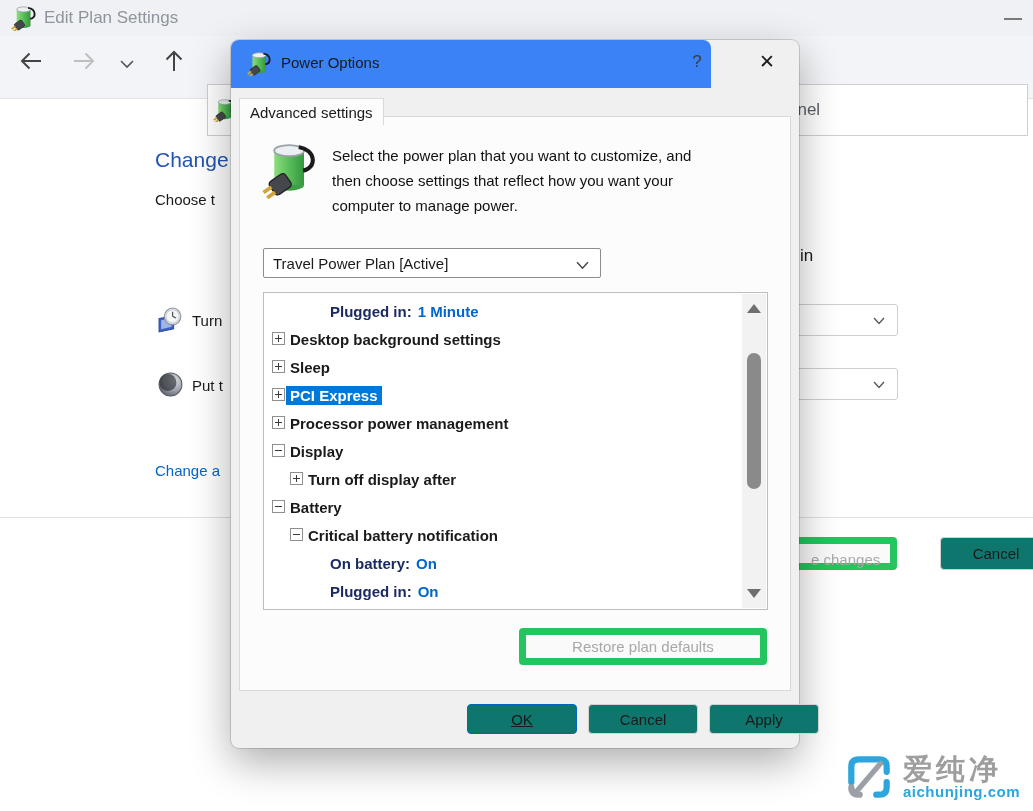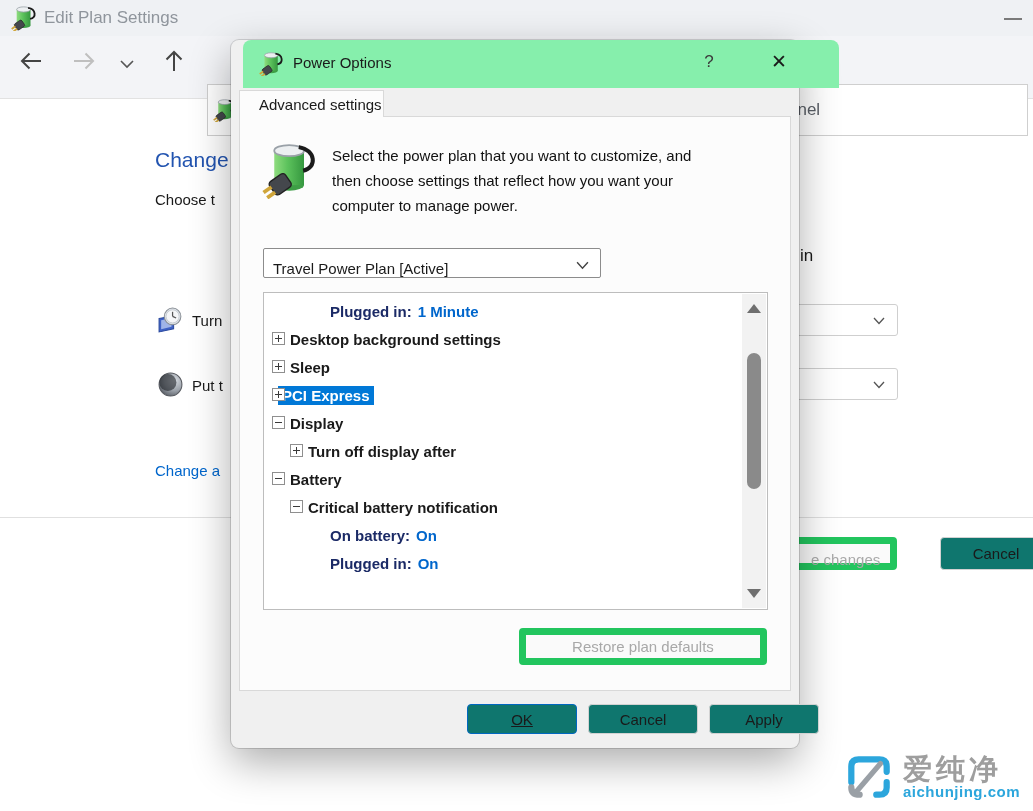--- a/index.html
+++ b/index.html
@@ -28,40 +28,40 @@
   .btn{display:flex;align-items:center;justify-content:center;font-size:15px;border-radius:4px;box-sizing:border-box;cursor:pointer;}
   .btn-disabled{background:#fafafa;border:7px solid #22c55e;color:#a8a8a8;cursor:default;}
   .btn-normal{background:#0f766e;border:1px solid #d2d2d2;color:#1a1a1a;margin-left:28px;}
   .save-frag{left:766px;top:537px;width:131px;height:33px;position:absolute;}
   .save-frag span{position:absolute;left:38px;top:7px;font-size:15px;color:#a8a8a8;white-space:nowrap;}
   .bg-cancel{left:912px;top:537px;width:112px;height:33px;}
 
   
   .dialog{left:231px;top:40px;width:568px;height:708px;background:#f0f0f0;border-radius:8px;
           box-shadow:0 0 0 1px rgba(0,0,0,0.14),0 14px 42px rgba(0,0,0,0.33);z-index:10;}
-  .dlg-titlebar{left:12px;top:0;width:596px;height:48px;background:#86efac;border-radius:8px 8px 0 0;}
+  .dlg-titlebar{left:0;top:0;width:480px;height:48px;background:#3b82f6;border-radius:8px 8px 0 0;}
   .dlg-title{left:50px;top:14px;font-size:15px;color:#1a1a1a;}
   .dlg-help{left:455px;top:12px;width:22px;height:24px;font-size:17px;color:#3b3b3b;text-align:center;cursor:pointer;}
   .dlg-close{left:522px;top:10px;width:28px;height:26px;font-size:19px;color:#1a1a1a;text-align:center;cursor:pointer;}
-  .tab{left:8px;top:50px;width:145px;height:27px;background:#fcfcfc;border:1px solid #d9d9d9;border-bottom:none;
-       box-sizing:border-box;display:flex;align-items:center;padding-left:19px;font-size:15px;z-index:3;}
+  .tab{left:8px;top:58px;width:145px;height:27px;background:#fcfcfc;border:1px solid #d9d9d9;border-bottom:none;
+       box-sizing:border-box;display:flex;align-items:center;padding-left:10px;font-size:15px;z-index:3;}
   .pane{left:8px;top:76px;width:552px;height:575px;background:#fcfcfc;border:1px solid #d9d9d9;box-sizing:border-box;z-index:2;}
   .desc{left:92px;top:26px;width:452px;font-size:15px;line-height:25px;color:#111;}
   .combo{left:23px;top:131px;width:338px;height:30px;background:#fff;border:1px solid #8c8c8c;border-radius:2px;
-         box-sizing:border-box;display:flex;align-items:flex-end;padding-left:9px;font-size:15px;cursor:pointer;}
+         box-sizing:border-box;display:flex;align-items:center;padding-left:9px;font-size:15px;cursor:pointer;}
   .combo svg{position:absolute;right:11px;top:12px;}
 
   .tree{left:23px;top:175px;width:505px;height:318px;background:#fff;border:1px solid #bdbdbd;box-sizing:border-box;overflow:hidden;}
   .rows{position:absolute;left:0;top:4px;width:478px;font-weight:bold;}
   .tree-row{position:relative;height:28px;display:flex;align-items:center;font-size:15px;white-space:nowrap;}
   .expander{position:absolute;top:7px;line-height:0;}
   .expander.lv0{left:8px;} .expander.lv1{left:26px;}
   .tlabel.lv0{margin-left:26px;} .tlabel.lv1{margin-left:44px;}
   .tlabel.selected{background:#0078d7;color:#fff;padding:1px 4px;}
-  .tlabel.lv0.selected{margin-left:14px;}
+  .tlabel.lv0.selected{margin-left:22px;}
   .vlabel{margin-left:66px;color:#1b2a66;}
   .vvalue{margin-left:6px;color:#0066cc;cursor:pointer;}
   .scrollbar{position:absolute;right:1px;top:1px;width:24px;height:314px;background:#f2f2f2;}
   .sb-thumb{position:absolute;left:5px;top:59px;width:14px;height:136px;background:#8a8a8a;border-radius:7px;}
   .sb-up{position:absolute;left:5px;top:10px;width:0;height:0;border-left:7px solid transparent;border-right:7px solid transparent;border-bottom:9px solid #6f6f6f;}
   .sb-down{position:absolute;left:5px;bottom:10px;width:0;height:0;border-left:7px solid transparent;border-right:7px solid transparent;border-top:9px solid #6f6f6f;}
 
   .restore-btn{left:279px;top:511px;width:248px;height:37px;font-size:15px;}
   .ok-btn{left:208px;top:664px;width:110px;height:30px;border:1.5px solid #0067c0;text-decoration:underline;}
   .cancel-btn{left:329px;top:664px;width:110px;height:30px;}
@@ -252,20 +252,28 @@
                   <rect x="0.5" y="0.5" width="12" height="12" fill="#fff" stroke="#8f8f8f"></rect>
                   <line x1="3" y1="6.5" x2="10" y2="6.5" stroke="#3a3a3a" stroke-width="1"></line>
                   <line x1="6.5" y1="3" x2="6.5" y2="10" stroke="#3a3a3a" stroke-width="1"></line>
                 </svg></span>
               <span class="tlabel lv0 selected">PCI Express</span>
             </div>
             <div class="tree-row">
               <span class="expander lv0"><svg width="13" height="13" viewBox="0 0 13 13">
                   <rect x="0.5" y="0.5" width="12" height="12" fill="#fff" stroke="#8f8f8f"></rect>
                   <line x1="3" y1="6.5" x2="10" y2="6.5" stroke="#3a3a3a" stroke-width="1"></line>
+                  <line x1="6.5" y1="3" x2="6.5" y2="10" stroke="#3a3a3a" stroke-width="1"></line>
+                </svg></span>
+              <span class="tlabel lv0">Processor power management</span>
+            </div>
+            <div class="tree-row">
+              <span class="expander lv0"><svg width="13" height="13" viewBox="0 0 13 13">
+                  <rect x="0.5" y="0.5" width="12" height="12" fill="#fff" stroke="#8f8f8f"></rect>
+                  <line x1="3" y1="6.5" x2="10" y2="6.5" stroke="#3a3a3a" stroke-width="1"></line>
                 </svg></span>
               <span class="tlabel lv0">Display</span>
             </div>
             <div class="tree-row">
               <span class="expander lv1"><svg width="13" height="13" viewBox="0 0 13 13">
                   <rect x="0.5" y="0.5" width="12" height="12" fill="#fff" stroke="#8f8f8f"></rect>
                   <line x1="3" y1="6.5" x2="10" y2="6.5" stroke="#3a3a3a" stroke-width="1"></line>
                   <line x1="6.5" y1="3" x2="6.5" y2="10" stroke="#3a3a3a" stroke-width="1"></line>
                 </svg></span>
               <span class="tlabel lv1">Turn off display after</span>

